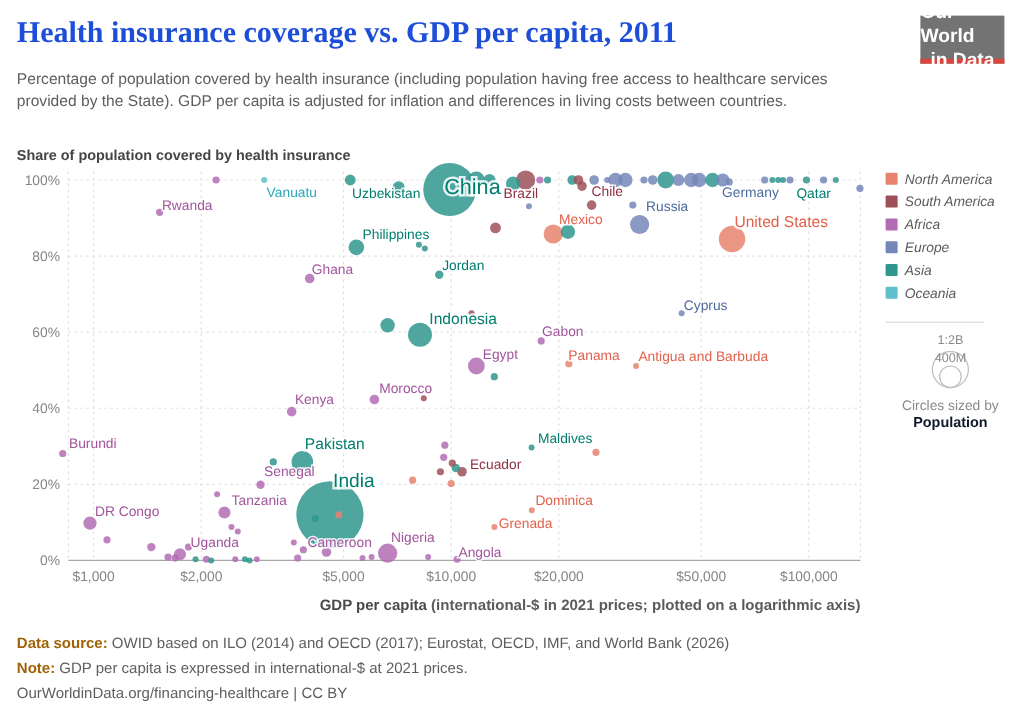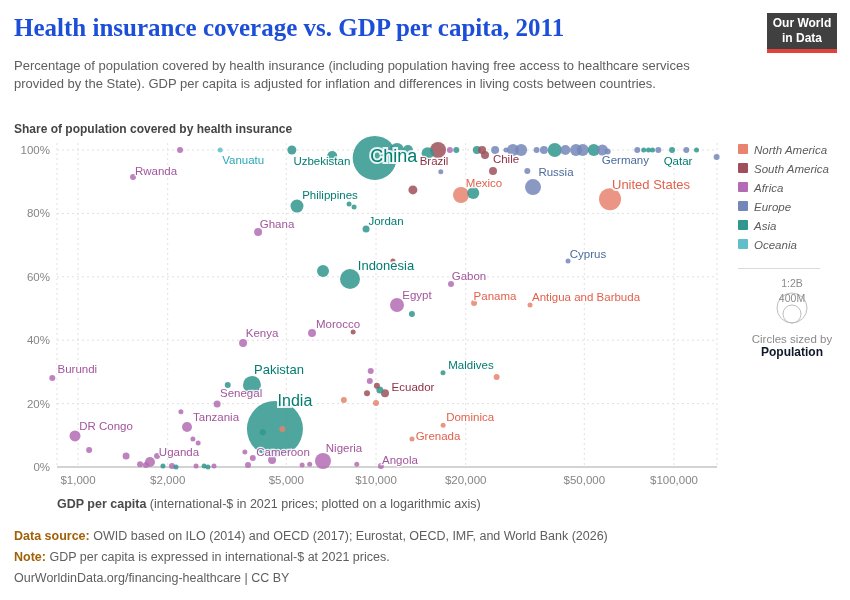--- a/index.html
+++ b/index.html
@@ -3,37 +3,37 @@
 <meta charset="utf-8">
 <style>
   html,body{margin:0;padding:0;background:#fff;}
   .page{position:relative;width:850px;height:600px;background:#fff;overflow:hidden;
         font-family:"Liberation Sans","DejaVu Sans",sans-serif;}
   .title{position:absolute;left:14px;top:14px;width:640px;margin:0;
          font-family:"Liberation Serif","DejaVu Serif",serif;font-weight:700;
          font-size:25px;color:#1d4ed8;letter-spacing:0;}
   .subtitle{position:absolute;left:14px;top:57px;width:724px;margin:0;
             font-size:13px;line-height:1.42;color:#5e5e5e;}
-  .logo{position:absolute;right:13px;top:13px;width:70px;height:36px;background:#404040;
-        border-bottom:4px solid #e0423c;color:#fff;font-weight:700;font-size:12px;
+  .logo{position:absolute;right:13px;top:13px;width:70px;height:36px;background:#737373;
+        border-bottom:4px solid #e0423c;color:#fff;font-weight:700;font-size:16px;
         line-height:1.25;display:flex;flex-direction:column;align-items:center;justify-content:center;
         cursor:pointer;}
   .ylabel{position:absolute;left:14px;top:122px;font-size:12px;font-weight:600;color:#454545;}
   svg#chart{position:absolute;left:0;top:0;}
   .legend{position:absolute;left:738px;top:144px;width:108px;}
   .legend-row{display:flex;height:19px;cursor:pointer;font-style:italic;}
   .legend-row .sw{width:10px;height:10px;border-radius:1px;margin-right:6px;flex:0 0 auto;}
   .legend-row .lb{font-size:11.5px;color:#5b5b5b;white-space:nowrap;}
   .legend-sep{border:none;border-top:1px solid #d9d9d9;margin:10px 0 6px 0;width:82px;}
   .size-legend{position:relative;width:100%;text-align:center;color:#858585;}
   .size-legend svg{display:block;margin:0 auto;}
   .size-cap{font-size:11.5px;color:#8a8a8a;margin-top:4px;}
   .size-cap b{color:#0f172a;font-size:12px;}
-  .xaxis-title{position:absolute;left:57px;top:497px;width:660px;text-align:left;
-               font-size:12.5px;color:#5b5b5b;}
+  .xaxis-title{position:absolute;left:57px;top:497px;width:660px;text-align:right;
+               font-size:12.5px;color:#5b5b5b;font-weight:bold;}
   .xaxis-title b{color:#4a4a4a;}
   .footer{position:absolute;left:14px;top:526px;width:822px;font-size:12.5px;
           color:#5e5e5e;line-height:1.68;}
   .footer b{color:#a16207;}
   .footer .url{cursor:pointer;}
 </style>
 </head>
 <body>
 
 <div class="page">

